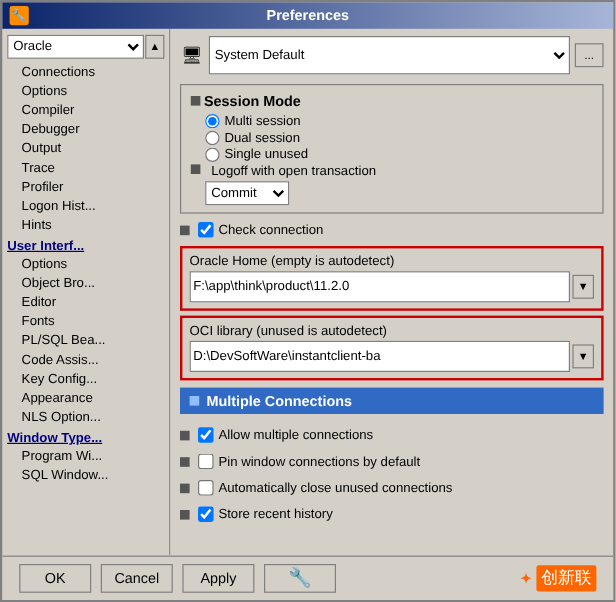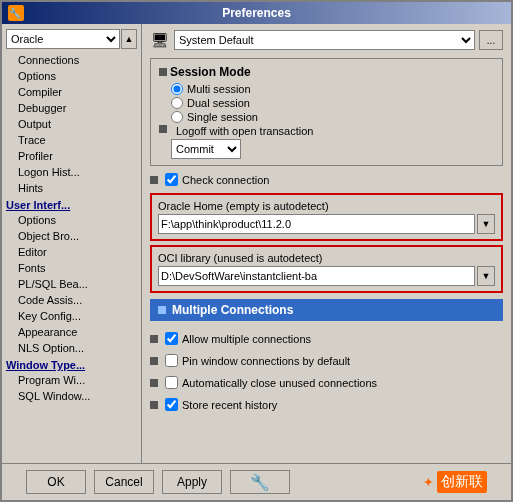--- a/index.html
+++ b/index.html
@@ -119,21 +119,21 @@
       display: flex;
       align-items: center;
       justify-content: center;
       font-size: 14px;
     }
     .profile-select {
       flex: 1;
       font-size: 11px;
       background: #fff;
       border: 1px solid #808080;
-      height: 20px;
+      height: 32px;
     }
     .profile-btn {
       width: 24px;
       height: 20px;
       background: #d4d0c8;
       border: 1px solid #808080;
       font-size: 10px;
       cursor: pointer;
       display: flex;
       align-items: center;
@@ -208,21 +208,21 @@
       display: flex;
       align-items: center;
       gap: 2px;
     }
     .field-input {
       flex: 1;
       font-size: 11px;
       background: #fff;
       border: 1px solid #808080;
       height: 20px;
-      padding: 0 2px;
+      padding: 12px 2px;
     }
     .field-dropdown-btn {
       width: 18px;
       height: 20px;
       background: #d4d0c8;
       border: 1px solid #808080;
       display: flex;
       align-items: center;
       justify-content: center;
       font-size: 9px;
@@ -248,21 +248,21 @@
     .checkbox-block {
       display: flex;
       flex-direction: column;
       gap: 3px;
       padding: 2px 0;
     }
     .footer {
       display: flex;
       align-items: center;
       justify-content: flex-start;
-      padding: 6px 24px;
+      padding: 6px 14px;
       gap: 8px;
       border-top: 1px solid #808080;
       background: #d4d0c8;
     }
     .footer-btn {
       min-width: 60px;
       height: 24px;
       background: #d4d0c8;
       border: 1px solid #808080;
       font-size: 12px;
@@ -364,21 +364,21 @@
           <label class="radio-item">
             <input type="radio" name="session" checked="" style="">
             <span>Multi session</span>
           </label>
           <label class="radio-item">
             <input type="radio" name="session" style="">
             <span>Dual session</span>
           </label>
           <label class="radio-item">
             <input type="radio" name="session" style="">
-            <span>Single session</span>
+            <span>Single unused</span>
           </label>
         </div>
         <div class="logoff-row">
           <span class="small-square"></span>
           <span>Logoff with open transaction</span>
         </div>
         <div style="margin-left:12px; margin-top:2px;">
           <select class="mini-select">
             <option>Commit</option>
             <option>Rollback</option>

